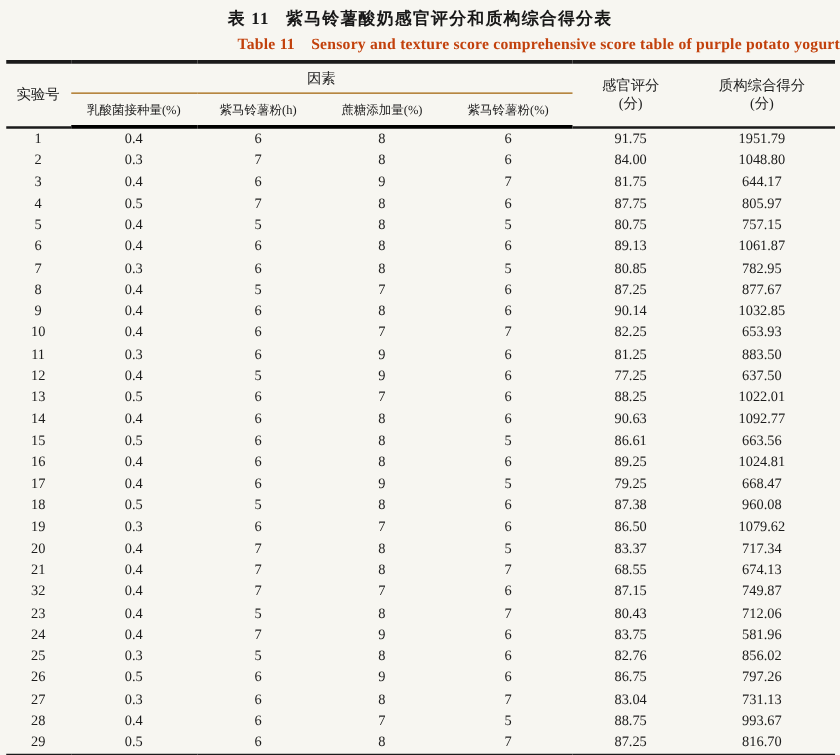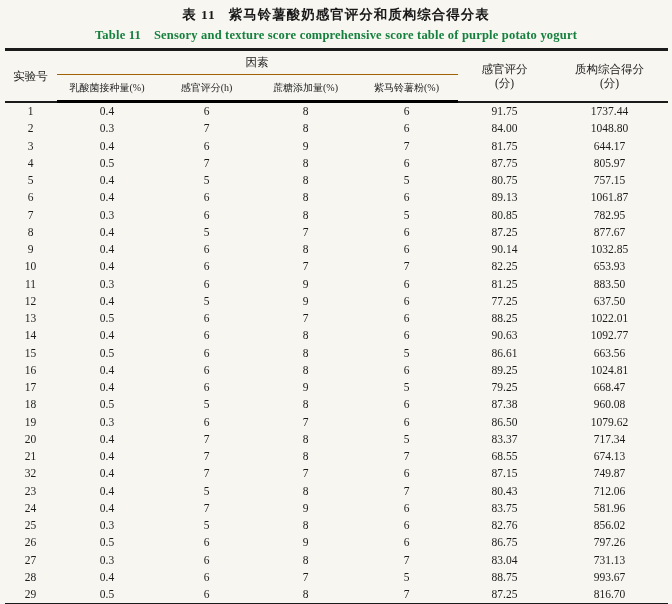--- a/index.html
+++ b/index.html
@@ -15,25 +15,25 @@
   .title-cn {
     padding-top: 6px;
     text-align: center;
     font-size: 13.5px;
     font-weight: bold;
     letter-spacing: 1px;
     color: #181818;
   }
   .title-en {
     margin-top: 4px;
-    text-align: center;
+    text-align: right;
     font-size: 12.5px;
     font-weight: bold;
     letter-spacing: 0.2px;
-    color: #15803d;
+    color: #c2410c;
   }
   .title-gap { display: inline-block; width: 13px; }
 
   table.score {
     width: 663px;
     margin: 5px auto 0 auto;
     border-collapse: collapse;
     table-layout: fixed;
     border-top: 3px solid #1b1b1b;
     border-bottom: 5px double #1b1b1b;
@@ -98,34 +98,34 @@
           <span class="l1">感官评分</span>
           <span class="l2">(分)</span>
         </th>
         <th rowspan="2" class="span-rows">
           <span class="l1">质构综合得分</span>
           <span class="l2">(分)</span>
         </th>
       </tr>
       <tr class="hr2">
         <th>乳酸菌接种量(%)</th>
-        <th>感官评分(h)</th>
+        <th>紫马铃薯粉(h)</th>
         <th>蔗糖添加量(%)</th>
         <th>紫马铃薯粉(%)</th>
       </tr>
     </thead>
     <tbody>
         <tr>
           <td>1</td>
           <td>0.4</td>
           <td>6</td>
           <td>8</td>
           <td>6</td>
           <td>91.75</td>
-          <td>1737.44</td>
+          <td>1951.79</td>
         </tr>
         <tr>
           <td>2</td>
           <td>0.3</td>
           <td>7</td>
           <td>8</td>
           <td>6</td>
           <td>84.00</td>
           <td>1048.80</td>
         </tr>

